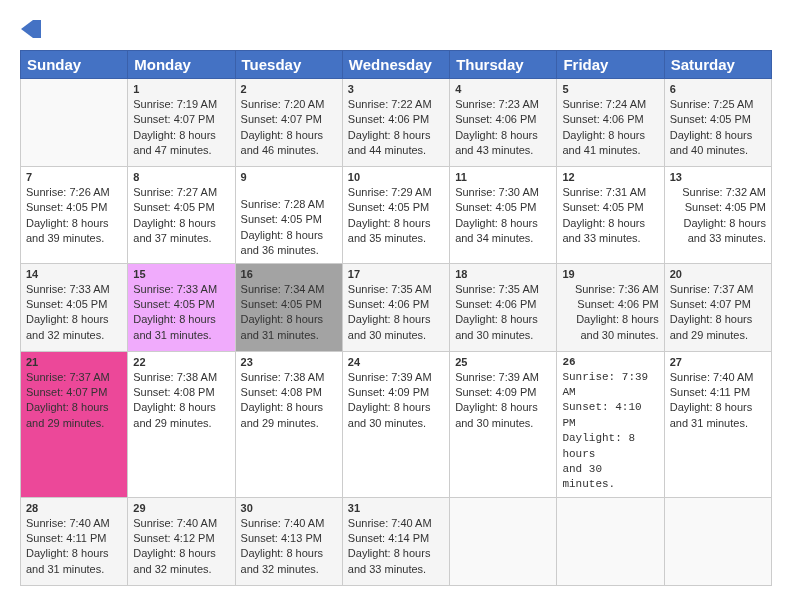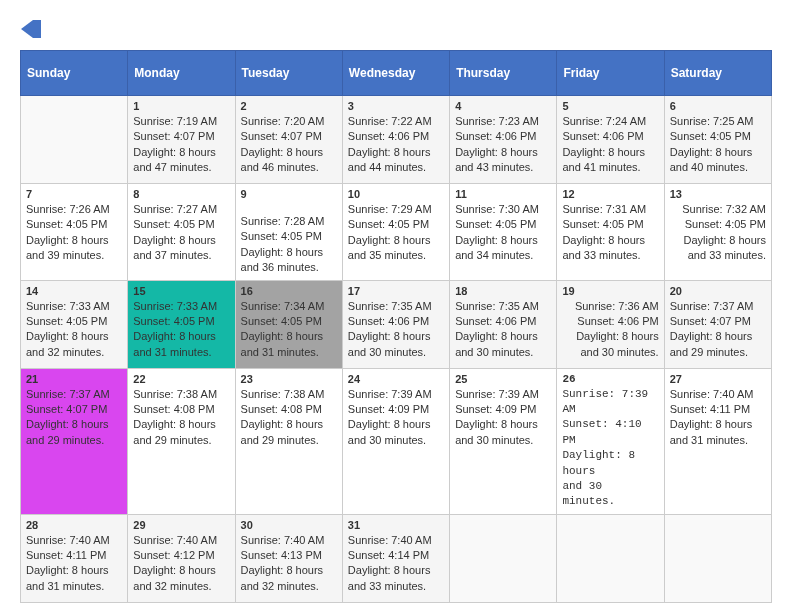--- a/index.html
+++ b/index.html
@@ -55,22 +55,22 @@
     }
     .calendar {
       width: 100%;
       border-collapse: collapse;
       font-size: 10.5px;
     }
     .calendar th {
       background: #4472c4;
       color: #fff;
       text-align: left;
-      padding: 15px 6px;
-      font-size: 12px;
+      padding: 5px 6px;
+      font-size: 15px;
       font-weight: bold;
       border: 1px solid #3a60aa;
     }
     .calendar td {
       border: 1px solid #ccc;
       vertical-align: top;
       padding: 4px 5px;
       width: calc(100% / 7);
       height: 88px;
       background: #fff;
@@ -227,21 +227,21 @@
           </td>
         </tr>
         <tr>
           <td style="background: rgb(245, 245, 245);">
             <span class="day-number">14</span>
             <div class="day-info" style="white-space: pre-line;">Sunrise: 7:33 AM
 Sunset: 4:05 PM
 Daylight: 8 hours
 and 32 minutes.</div>
           </td>
-          <td style="background: #14b8a6;">
+          <td style="background: #f0abfc;">
             <span class="day-number">15</span>
             <div class="day-info" style="white-space: pre-line;">Sunrise: 7:33 AM
 Sunset: 4:05 PM
 Daylight: 8 hours
 and 31 minutes.</div>
           </td>
           <td style="background: #a3a3a3;">
             <span class="day-number">16</span>
             <div class="day-info" style="white-space: pre-line;">Sunrise: 7:34 AM
 Sunset: 4:05 PM
@@ -271,21 +271,21 @@
           </td>
           <td style="background: rgb(245, 245, 245);">
             <span class="day-number">20</span>
             <div class="day-info" style="white-space: pre-line;">Sunrise: 7:37 AM
 Sunset: 4:07 PM
 Daylight: 8 hours
 and 29 minutes.</div>
           </td>
         </tr>
         <tr>
-          <td style="background: #d946ef;">
+          <td style="background: #ec4899;">
             <span class="day-number">21</span>
             <div class="day-info" style="white-space: pre-line;">Sunrise: 7:37 AM
 Sunset: 4:07 PM
 Daylight: 8 hours
 and 29 minutes.</div>
           </td>
           <td style="background: rgb(255, 255, 255);">
             <span class="day-number">22</span>
             <div class="day-info" style="white-space: pre-line;">Sunrise: 7:38 AM
 Sunset: 4:08 PM

